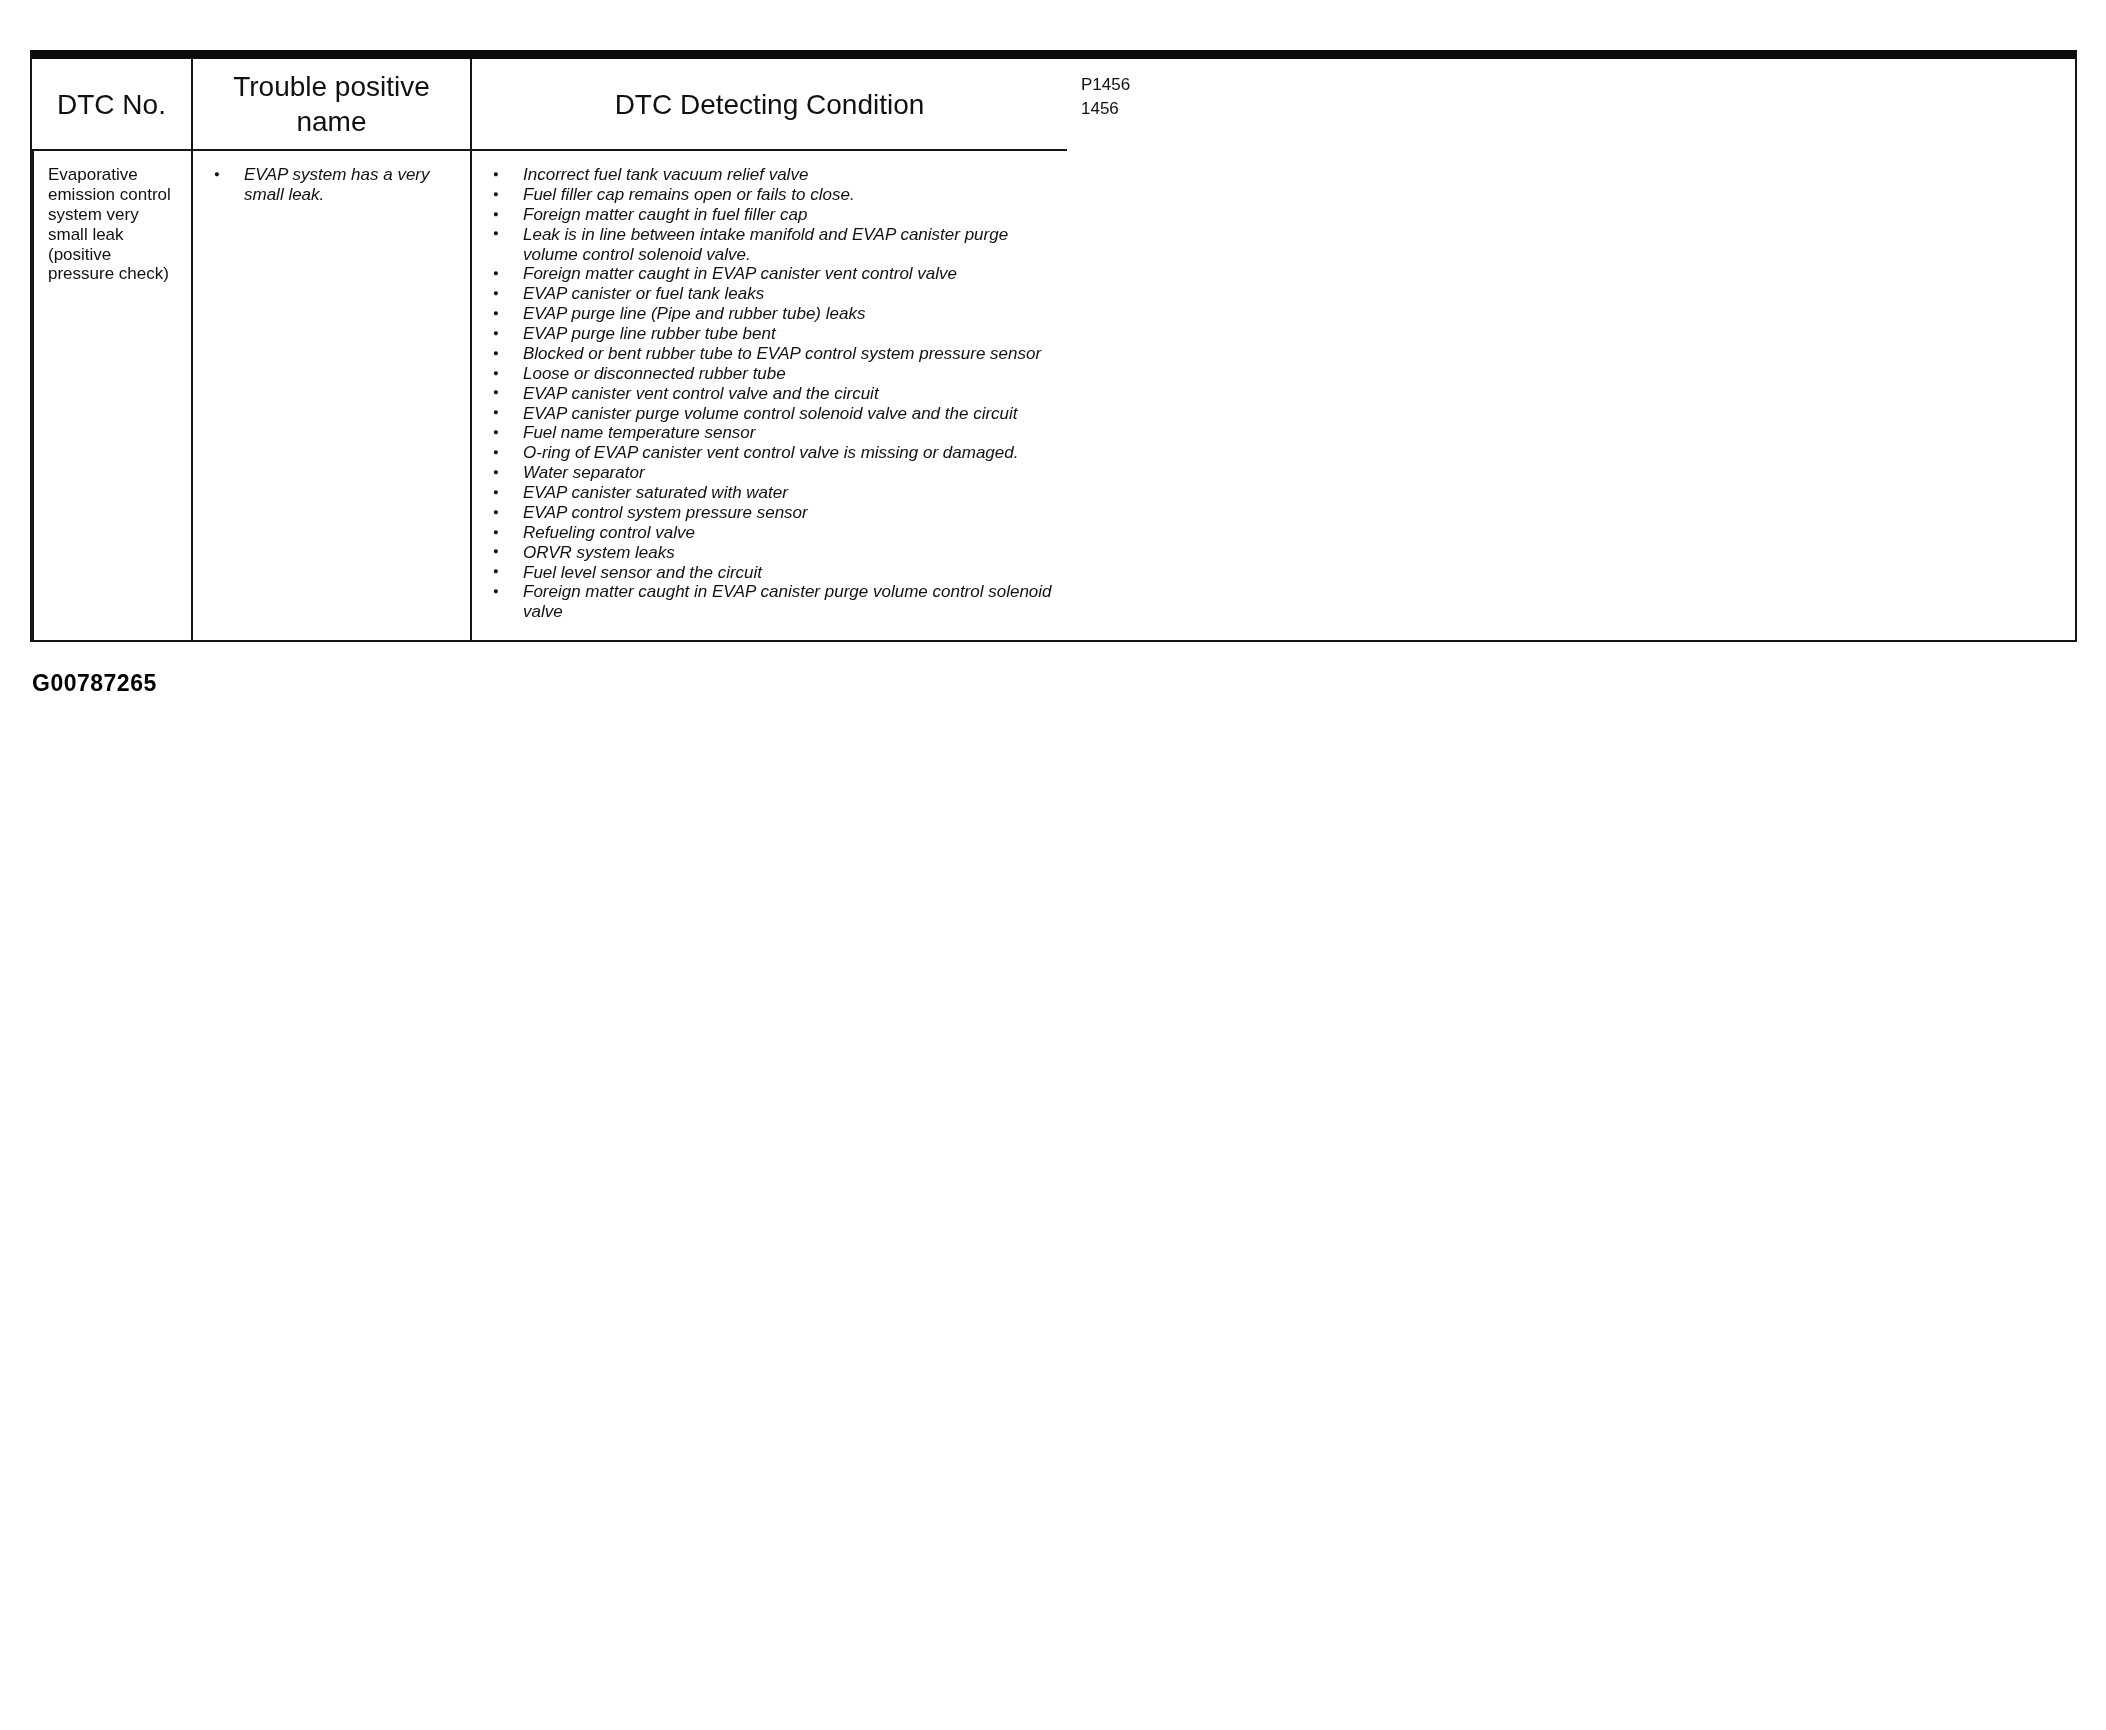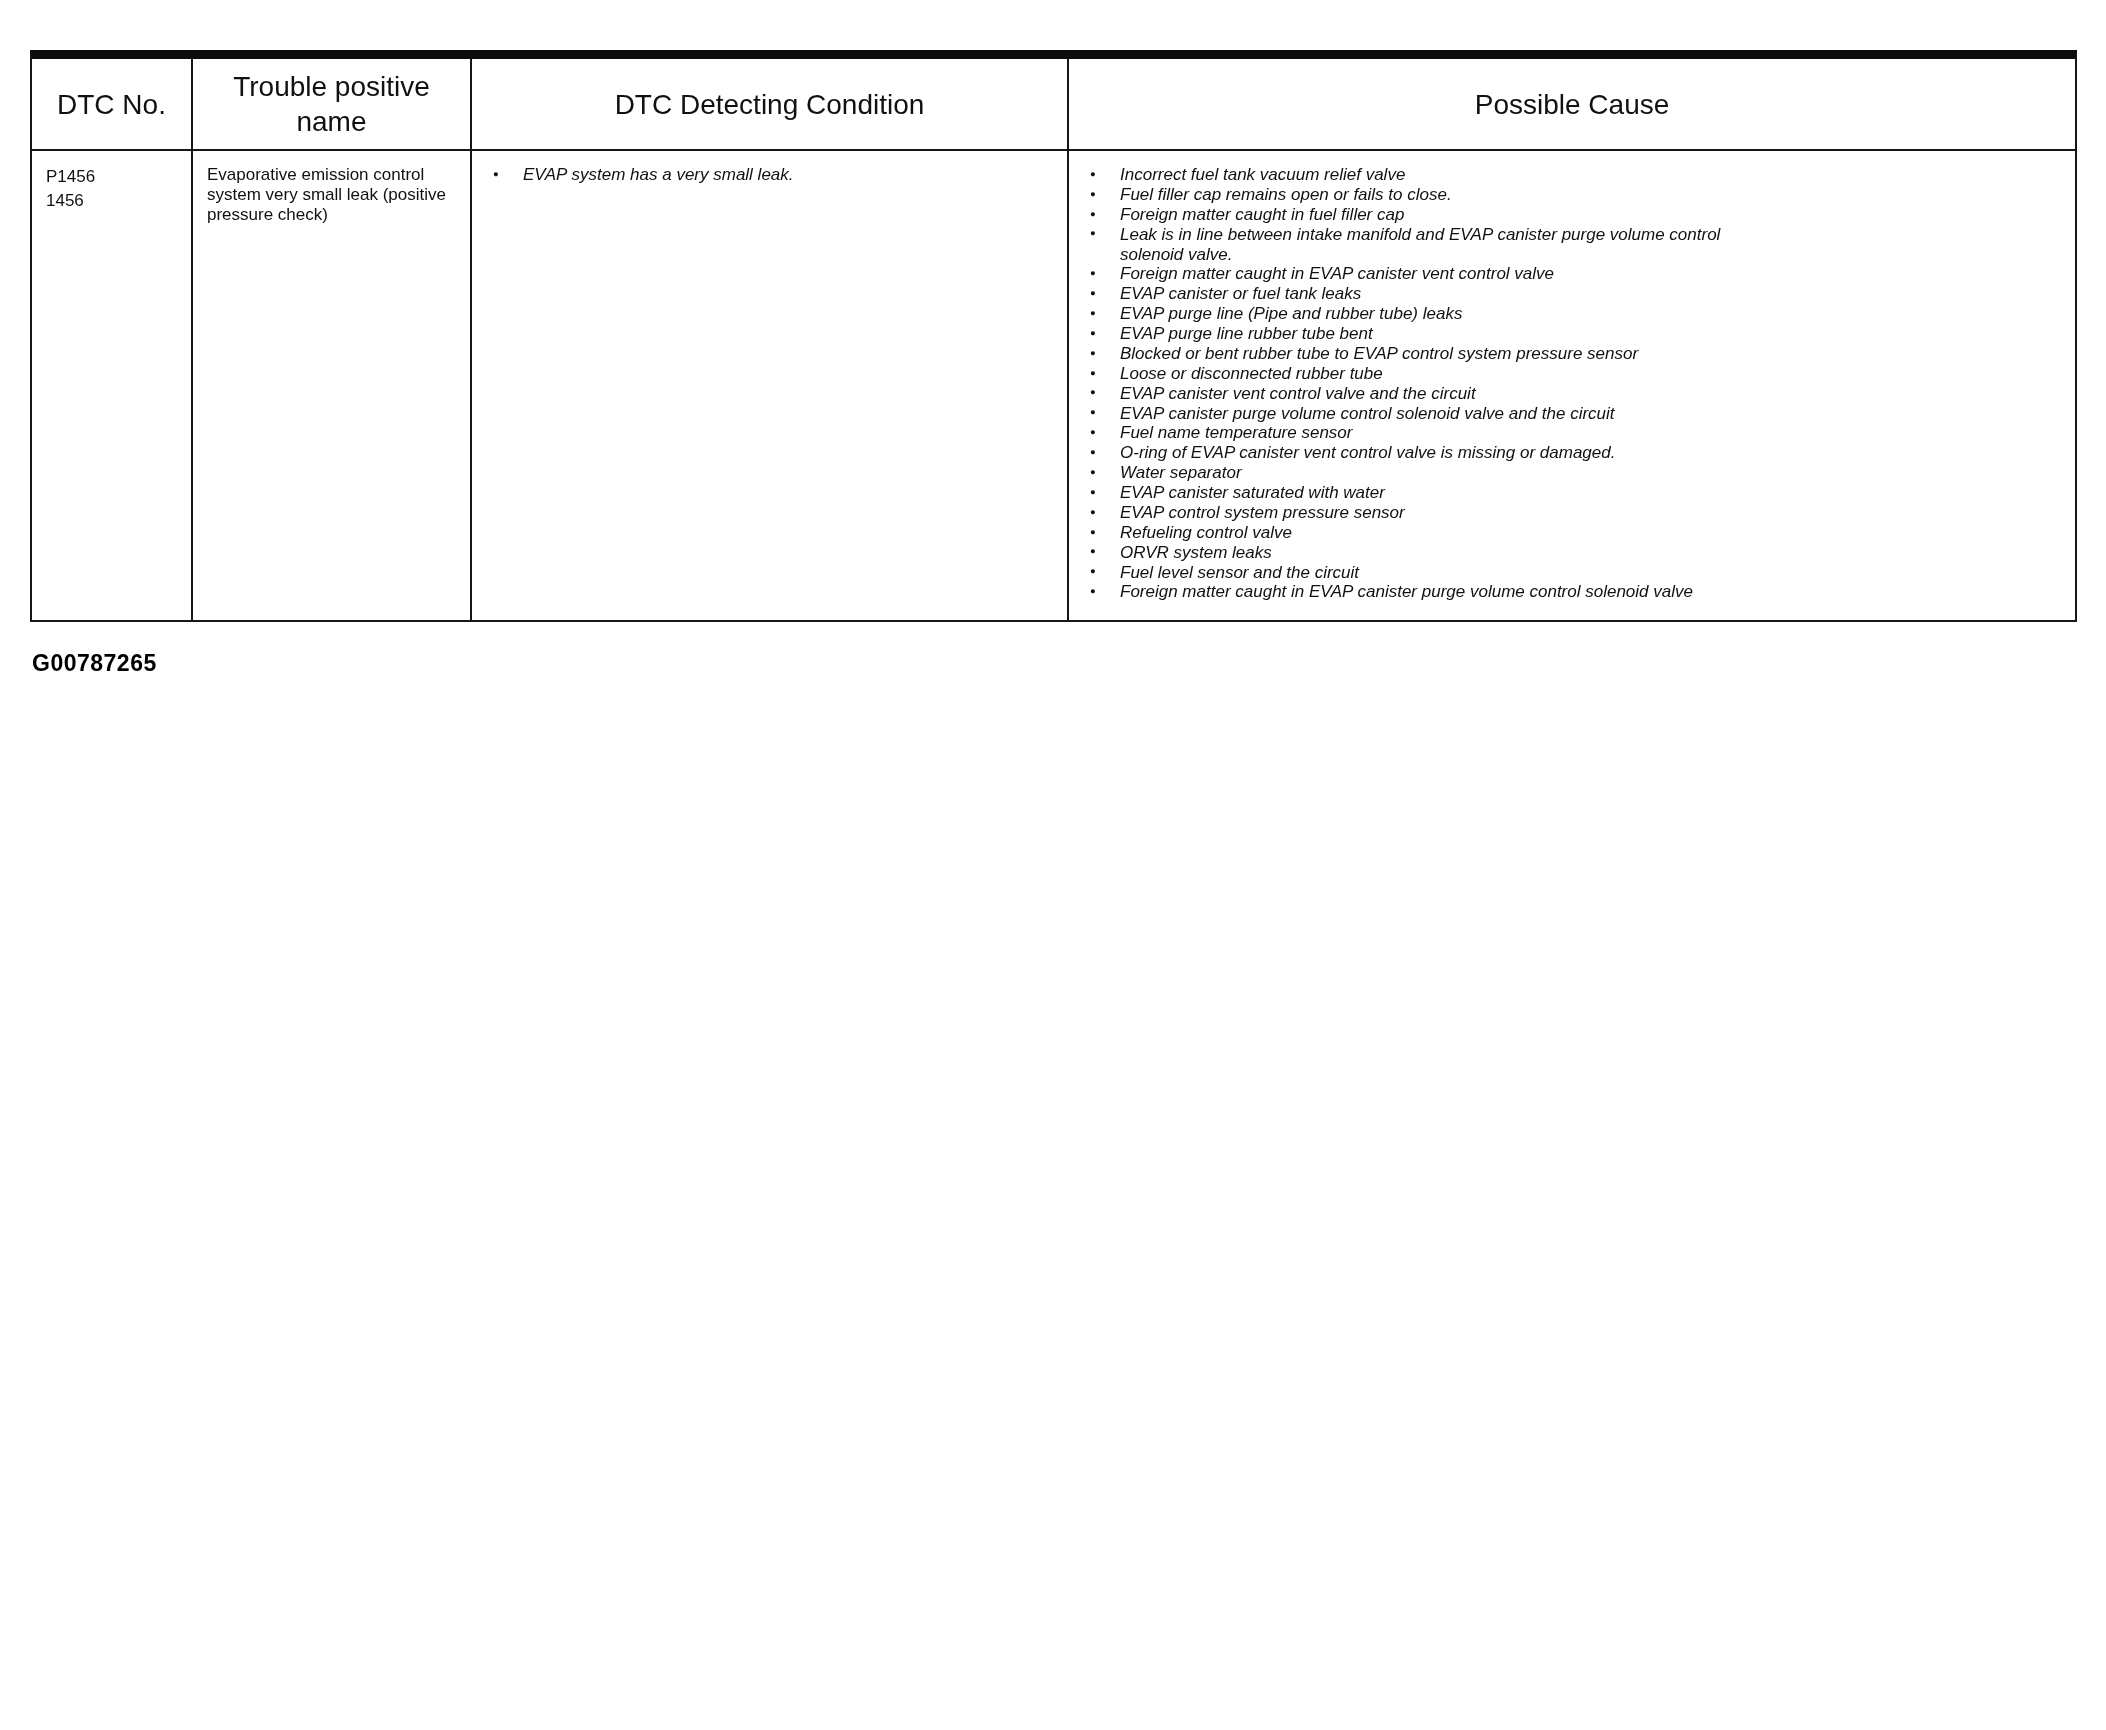--- a/index.html
+++ b/index.html
@@ -88,21 +88,20 @@
 </head>
 <body>
 
 <div class="page">
 
   <div class="doc-table">
 
     <div class="th">DTC No.</div>
     <div class="th bl">Trouble positive name</div>
     <div class="th bl">DTC Detecting Condition</div>
-    <div class="th bl">Possible Cause</div>
 
     <div class="td col1">
       <div class="dtc-code">P1456</div>
       <div class="dtc-code">1456</div>
     </div>
 
     <div class="td bl col2">
       <div>Evaporative emission control system very small leak (positive pressure check)</div>
     </div>
 

